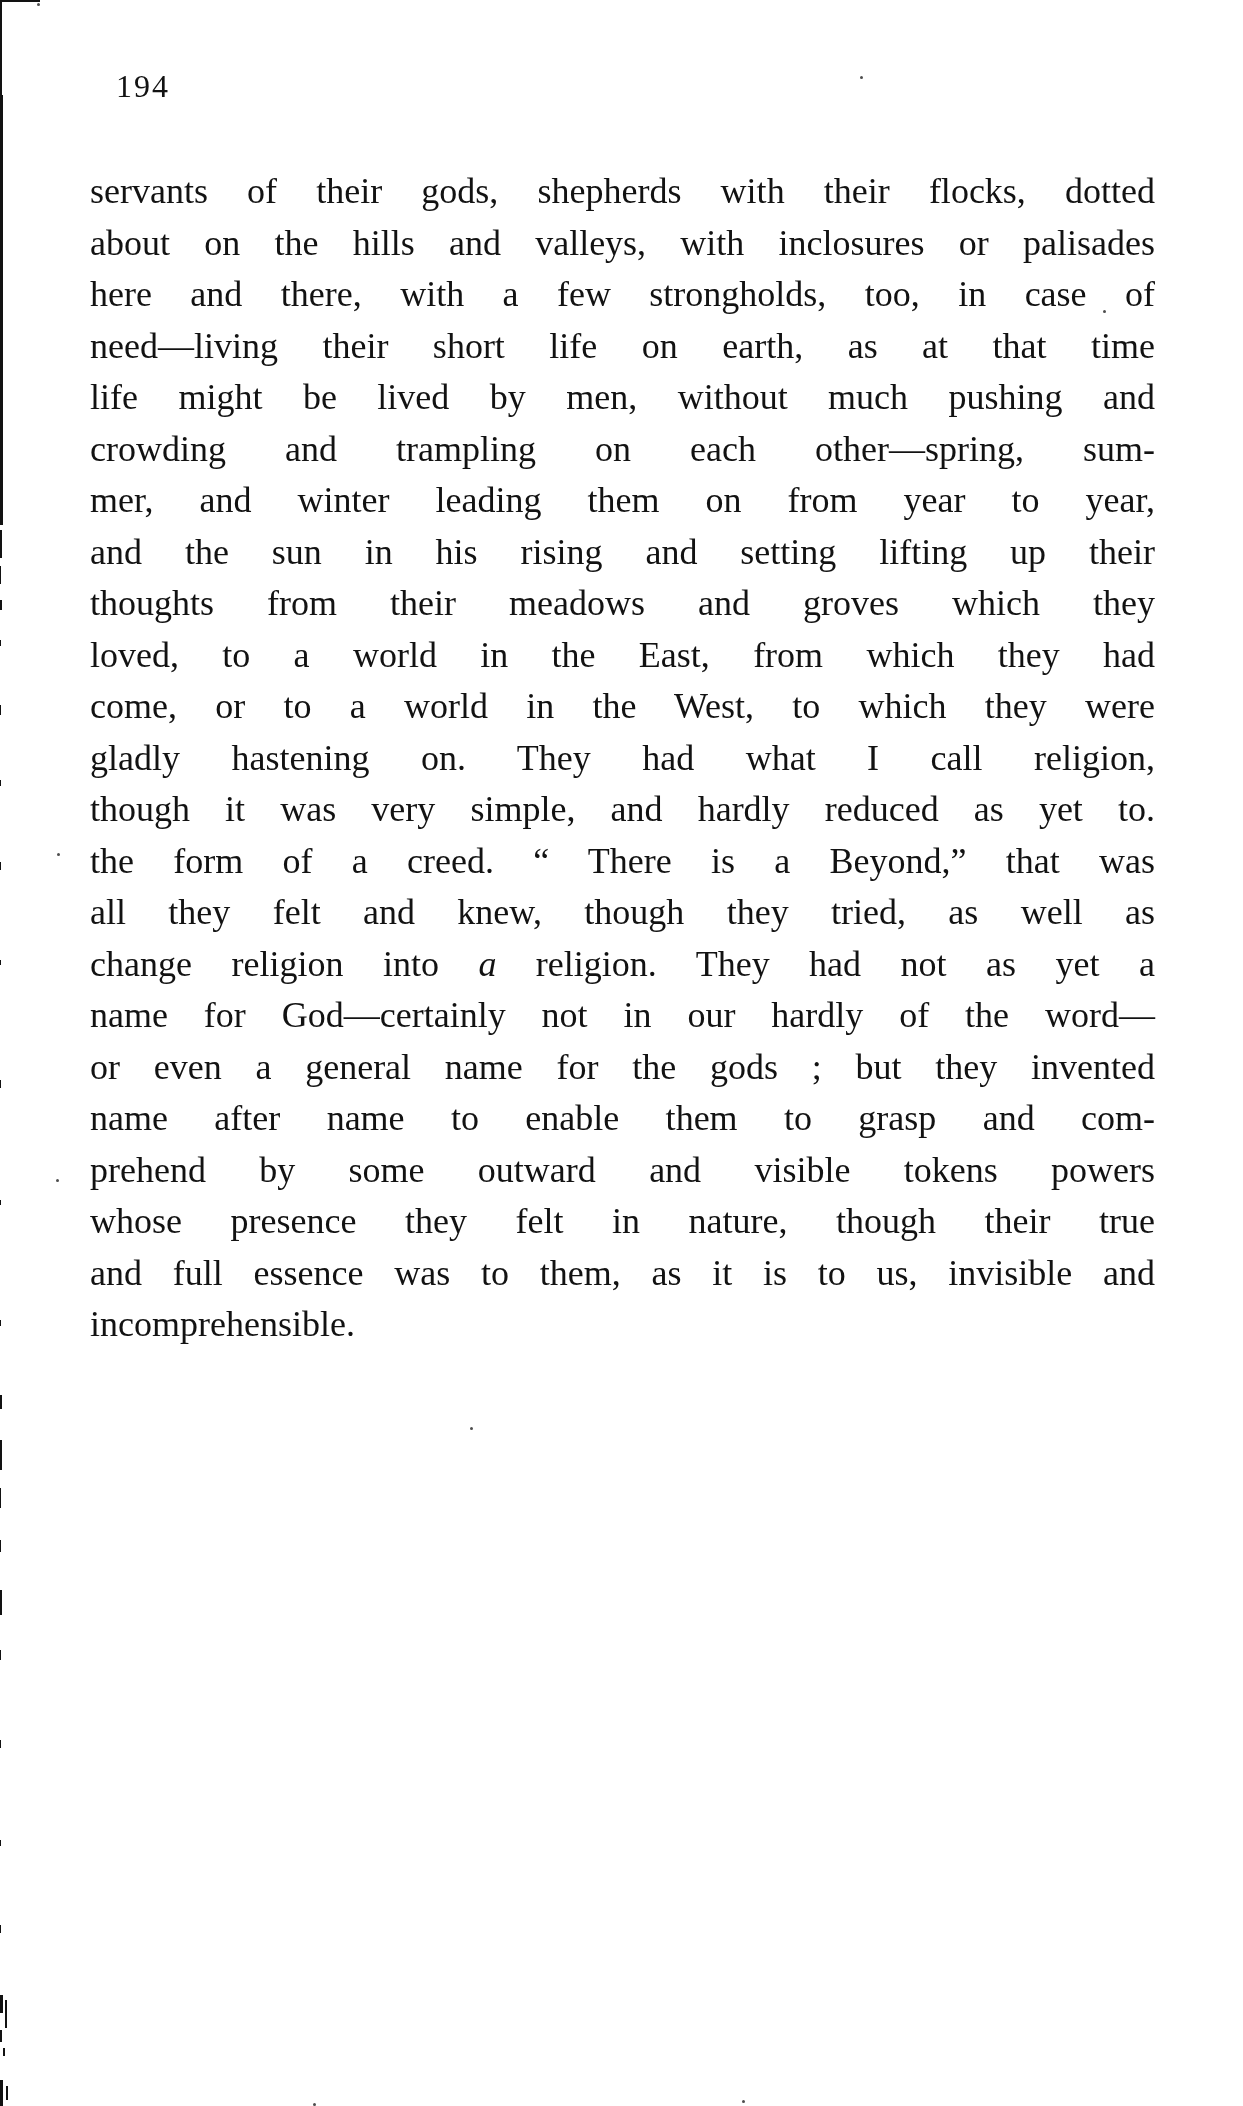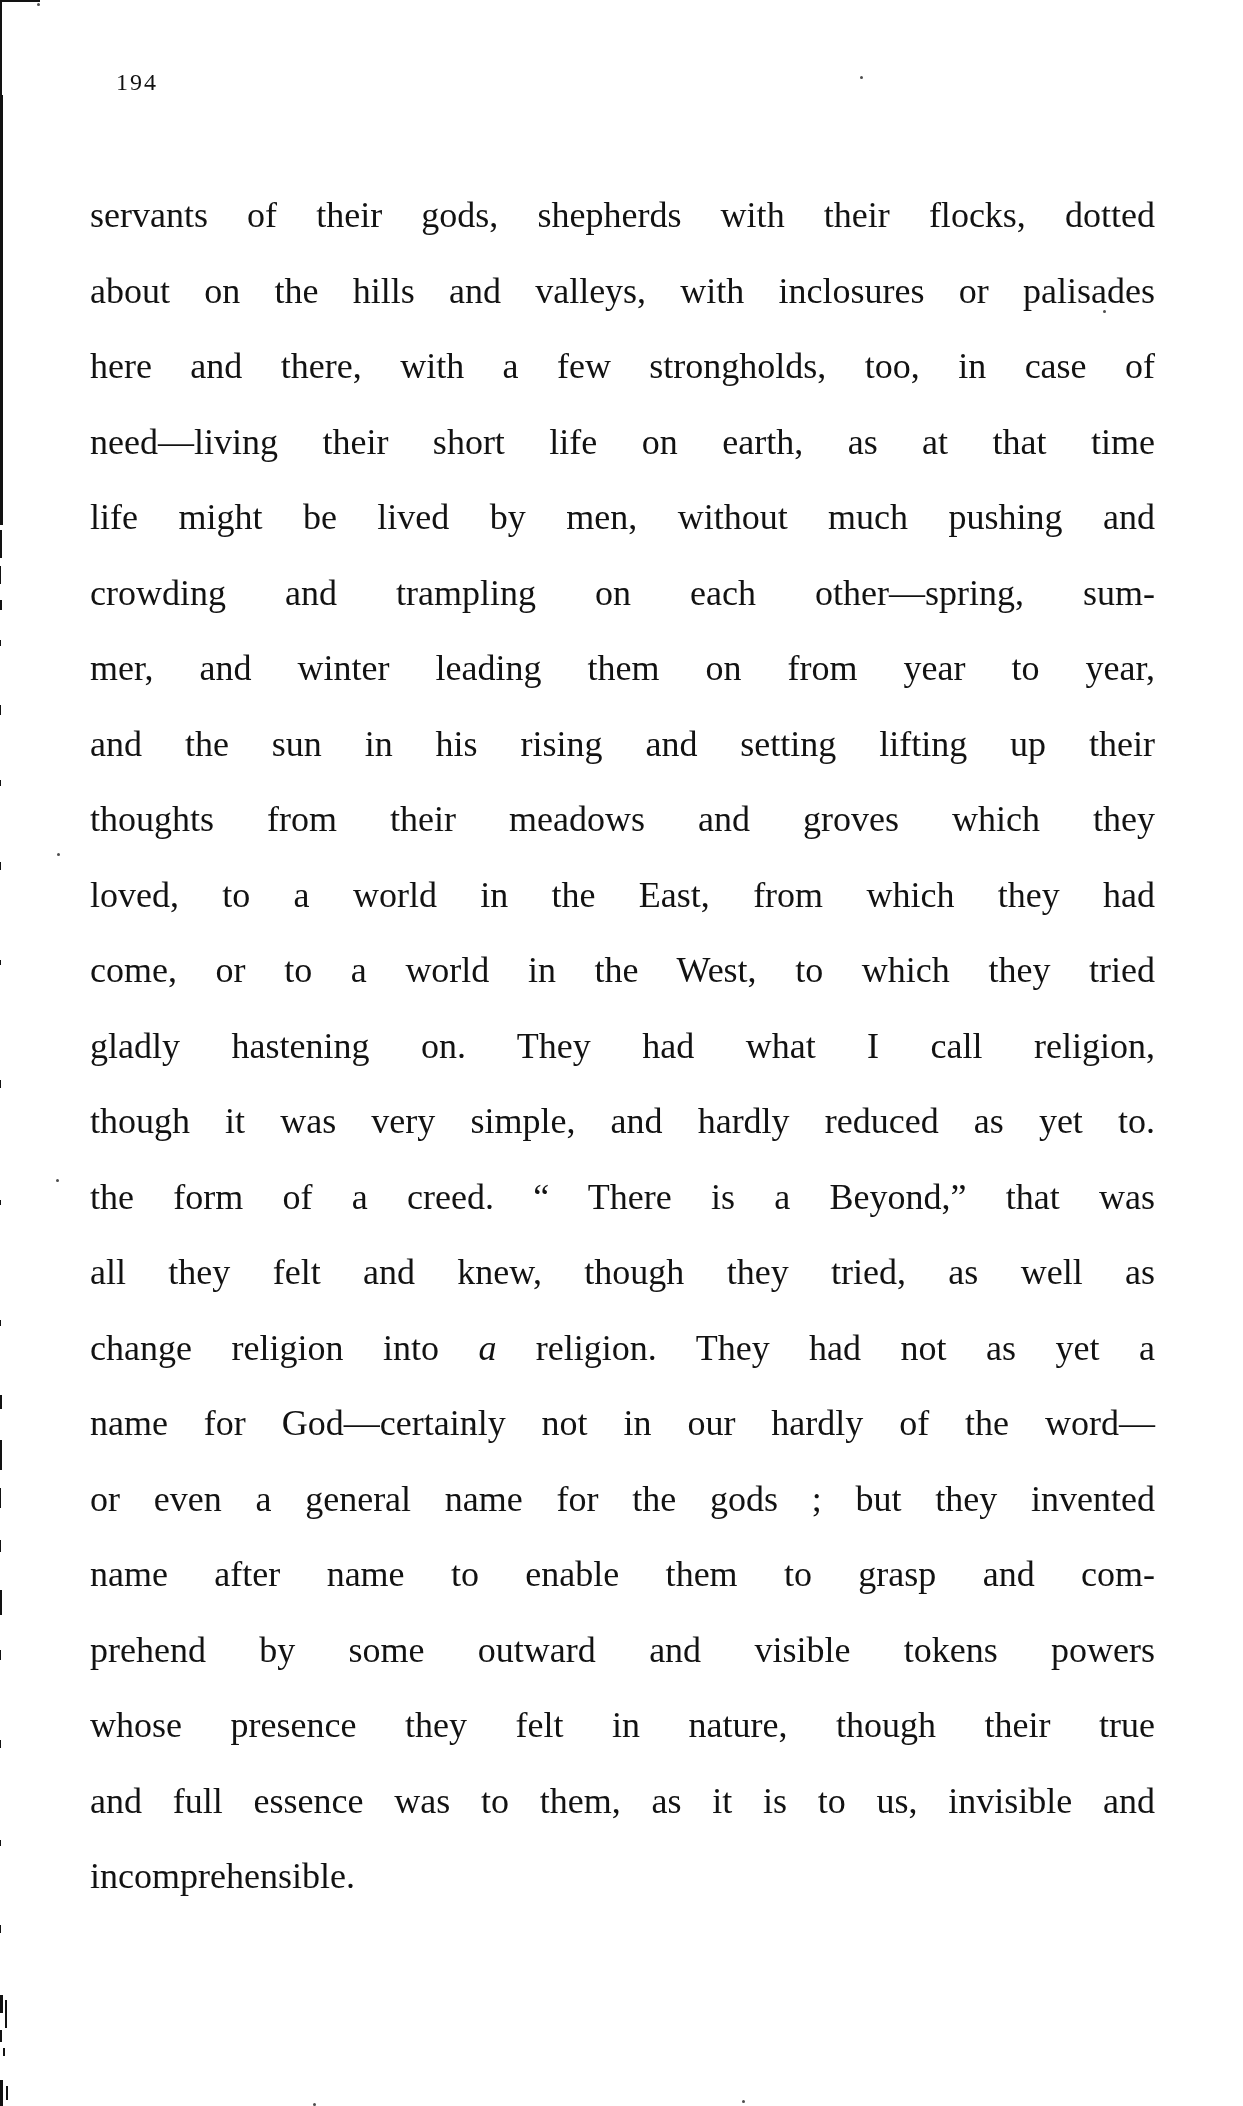--- a/index.html
+++ b/index.html
@@ -15,21 +15,21 @@
     background: var(--paper);
     overflow: hidden;
     font-family: "Liberation Serif", "DejaVu Serif", serif;
     color: var(--ink);
   }
   
   .page-number {
     position: absolute;
     left: 116px;
     top: 70px;
-    font-size: 24px;
+    font-size: 32px;
     line-height: 1;
     letter-spacing: 2px;
     font-weight: normal;
   }
   .running-header {
     position: absolute;
     left: 90px;
     top: 73px;
     width: 1065px;
     text-align: center;
@@ -47,21 +47,20 @@
     width: 1065px;
     font-size: 36px;
     line-height: 51.5px;
     font-weight: normal;
   }
   .body-text .line {
     text-align: justify;
     text-align-last: justify;
     text-justify: inter-word;
     white-space: normal;
-    margin-top: 24px;
   }
   .body-text .line.last {
     text-align-last: left;
   }
   .body-text em {
     font-style: italic;
   }
   
   .edge-seg {
     position: absolute;
@@ -88,21 +87,21 @@
       <div class="line">servants of their gods, shepherds with their flocks, dotted</div>
       <div class="line">about on the hills and valleys, with inclosures or palisades</div>
       <div class="line">here and there, with a few strongholds, too, in case of</div>
       <div class="line">need—living their short life on earth, as at that time</div>
       <div class="line">life might be lived by men, without much pushing and</div>
       <div class="line">crowding and trampling on each other—spring, sum-</div>
       <div class="line">mer, and winter leading them on from year to year,</div>
       <div class="line">and the sun in his rising and setting lifting up their</div>
       <div class="line">thoughts from their meadows and groves which they</div>
       <div class="line">loved, to a world in the East, from which they had</div>
-      <div class="line">come, or to a world in the West, to which they tried</div>
+      <div class="line">come, or to a world in the West, to which they were</div>
       <div class="line">gladly hastening on. They had what I call religion,</div>
       <div class="line">though it was very simple, and hardly reduced as yet to.</div>
       <div class="line">the form of a creed. “ There is a Beyond,” that was</div>
       <div class="line">all they felt and knew, though they tried, as well as</div>
       <div class="line">change religion into <em>a</em> religion. They had not as yet a</div>
       <div class="line">name for God—certainly not in our hardly of the word—</div>
       <div class="line">or even a general name for the gods ; but they invented</div>
       <div class="line">name after name to enable them to grasp and com-</div>
       <div class="line">prehend by some outward and visible tokens powers</div>
       <div class="line">whose presence they felt in nature, though their true</div>

